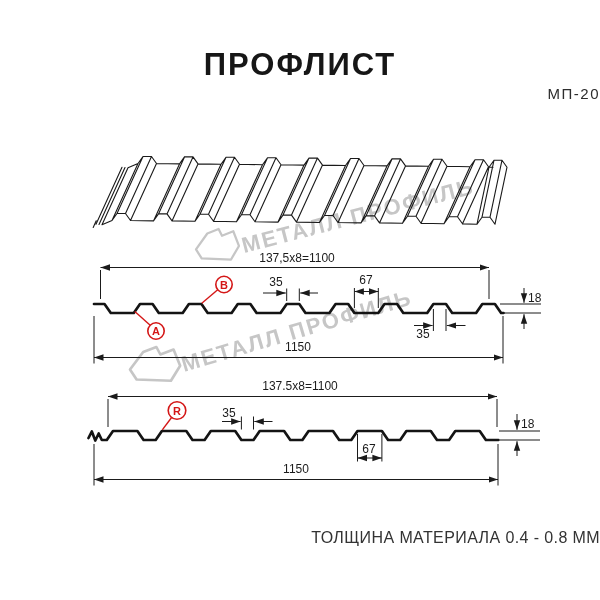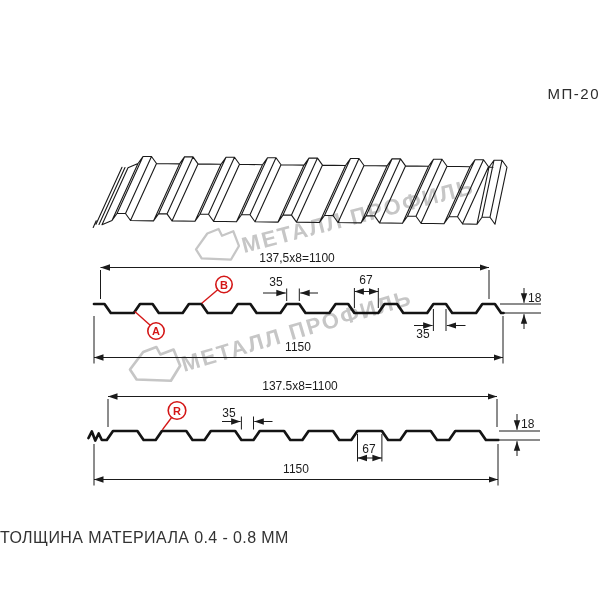--- a/index.html
+++ b/index.html
@@ -2,38 +2,39 @@
 <html><head>
 <meta charset="utf-8">
 <style>
   html,body{margin:0;padding:0;background:#fff;}
   .page{position:relative;width:600px;height:600px;background:#ffffff;overflow:hidden;
         font-family:"Liberation Sans",sans-serif;}
   .title{position:absolute;top:49px;left:0;right:0;text-align:center;
          font-size:31px;font-weight:bold;letter-spacing:2px;color:#161616;line-height:1;}
   .subtitle{position:absolute;top:86px;left:0;right:0;text-align:right;
          font-size:15px;letter-spacing:1.5px;color:#2d2d2d;line-height:1;}
-  .footer{position:absolute;top:530px;left:0;right:0;text-align:left;
+  .footer{position:absolute;top:530px;left:0;right:0;text-align:right;
          font-size:16px;letter-spacing:0.4px;color:#333;line-height:1;}
   svg.drawing{position:absolute;left:0;top:0;}
   .thin{stroke:#1b1b1b;stroke-width:1;fill:none;}
   .profile{stroke:#141414;stroke-width:2.7;fill:none;stroke-linejoin:round;stroke-linecap:round;}
   .sheet3d{stroke:#1a1a1a;stroke-width:1.1;fill:none;stroke-linejoin:round;stroke-linecap:round;}
   .wm-logo{stroke:#c6c6c6;stroke-width:2;fill:none;stroke-linejoin:round;}
   .wm-text{font-size:22px;font-weight:bold;letter-spacing:2px;fill:#c6c6c6;}
   .dimtext{font-size:12px;fill:#1b1b1b;}
   .badge-text{font-size:11px;font-weight:bold;}
   .redline{stroke-width:1.4;fill:none;}
   .badge{fill:none;stroke-width:1.6;}
 </style>
 </head>
 <body>
 
 <div class="page">
 
+  <div class="title">ПРОФЛИСТ</div>
   <div class="subtitle">МП-20</div>
 
   <svg class="drawing" width="600" height="600" viewBox="0 0 600 600">
     <defs>
       <marker id="ah" viewBox="0 0 10 8" refX="9.5" refY="4" markerWidth="10" markerHeight="8" orient="auto-start-reverse" markerUnits="userSpaceOnUse">
         <path d="M0,0.8 L9.5,4 L0,7.2 Z" fill="#1b1b1b"></path>
       </marker>
     </defs>
 
     <g>

